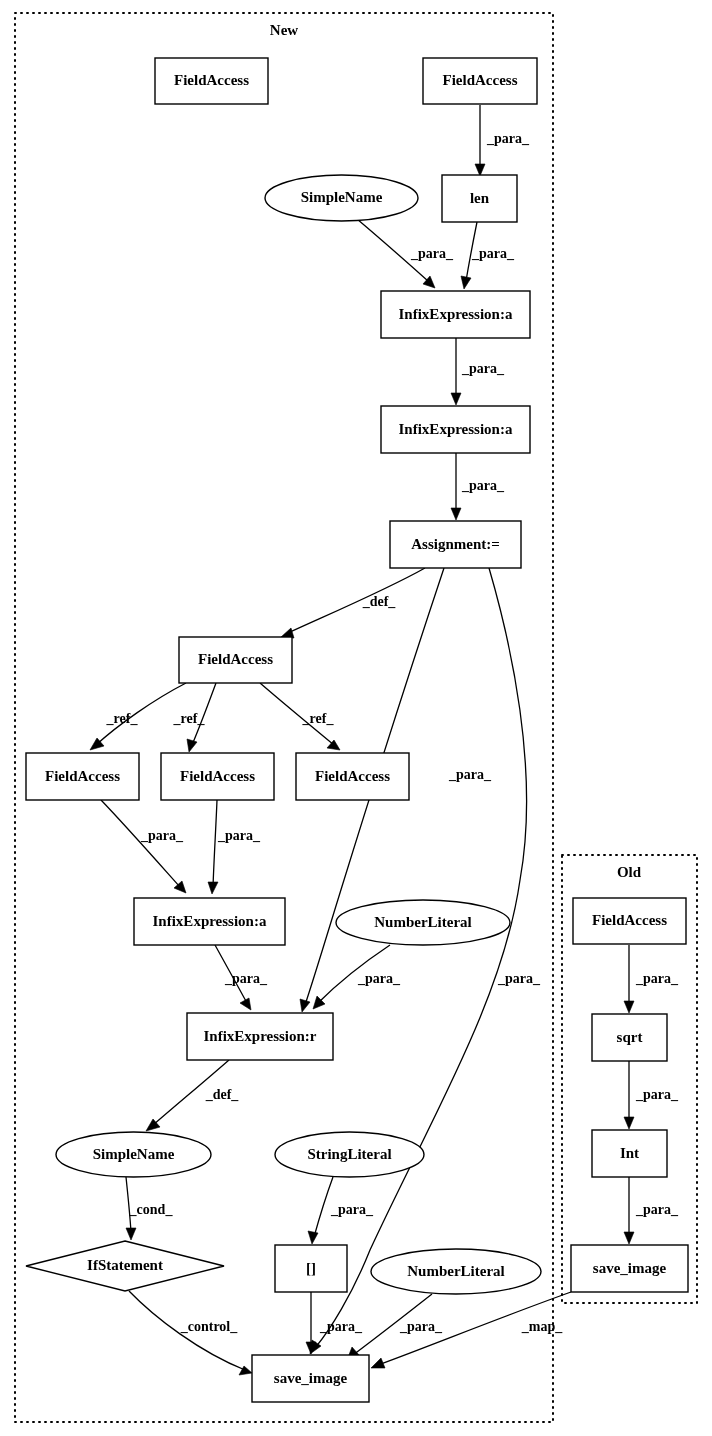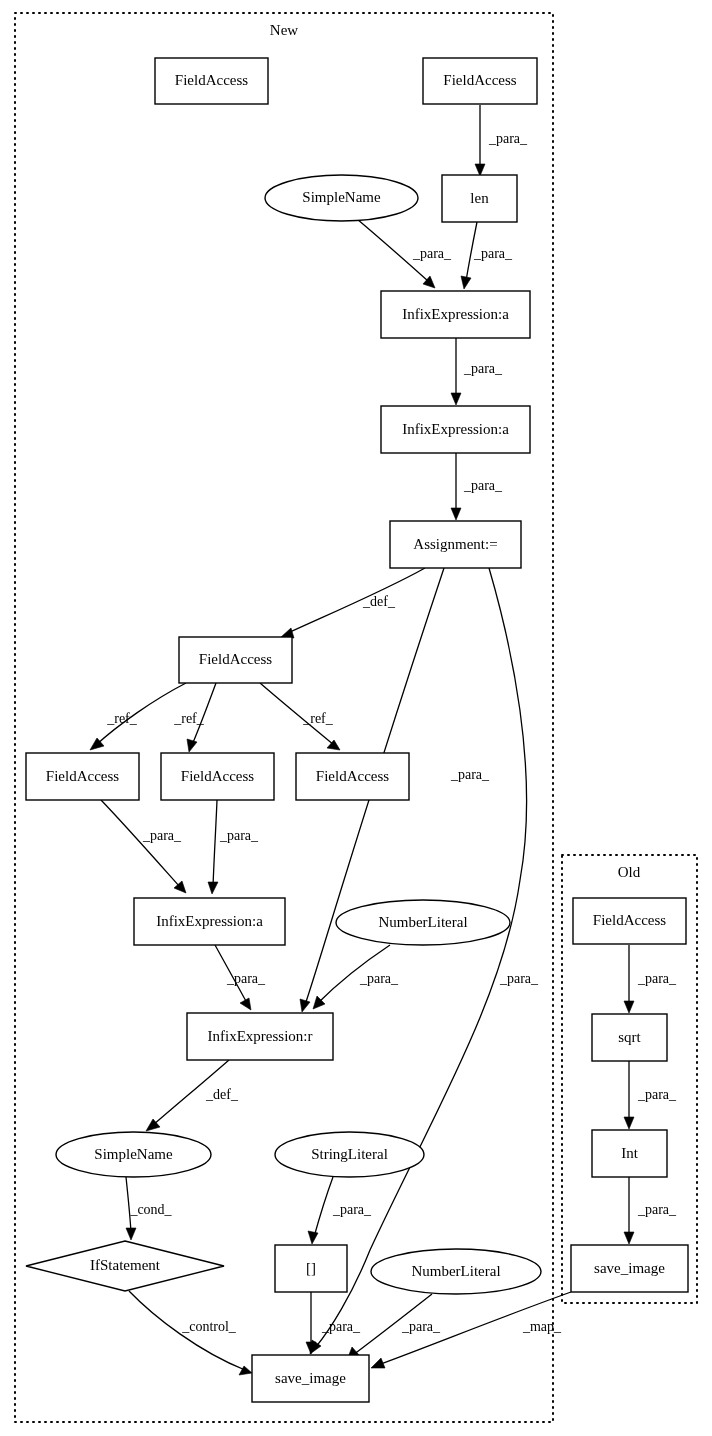--- a/index.html
+++ b/index.html
@@ -7,20 +7,21 @@
     padding: 0;
     background: #ffffff;
   }
   #canvas {
     position: relative;
     width: 712px;
     height: 1436px;
     background: #ffffff;
     font-family: "Liberation Serif", "DejaVu Serif", serif;
     overflow: hidden;
+    font-weight: bold;
   }
   #graph-svg {
     position: absolute;
     left: 0;
     top: 0;
     width: 712px;
     height: 1436px;
   }
   .cluster-rect {
     fill: none;

